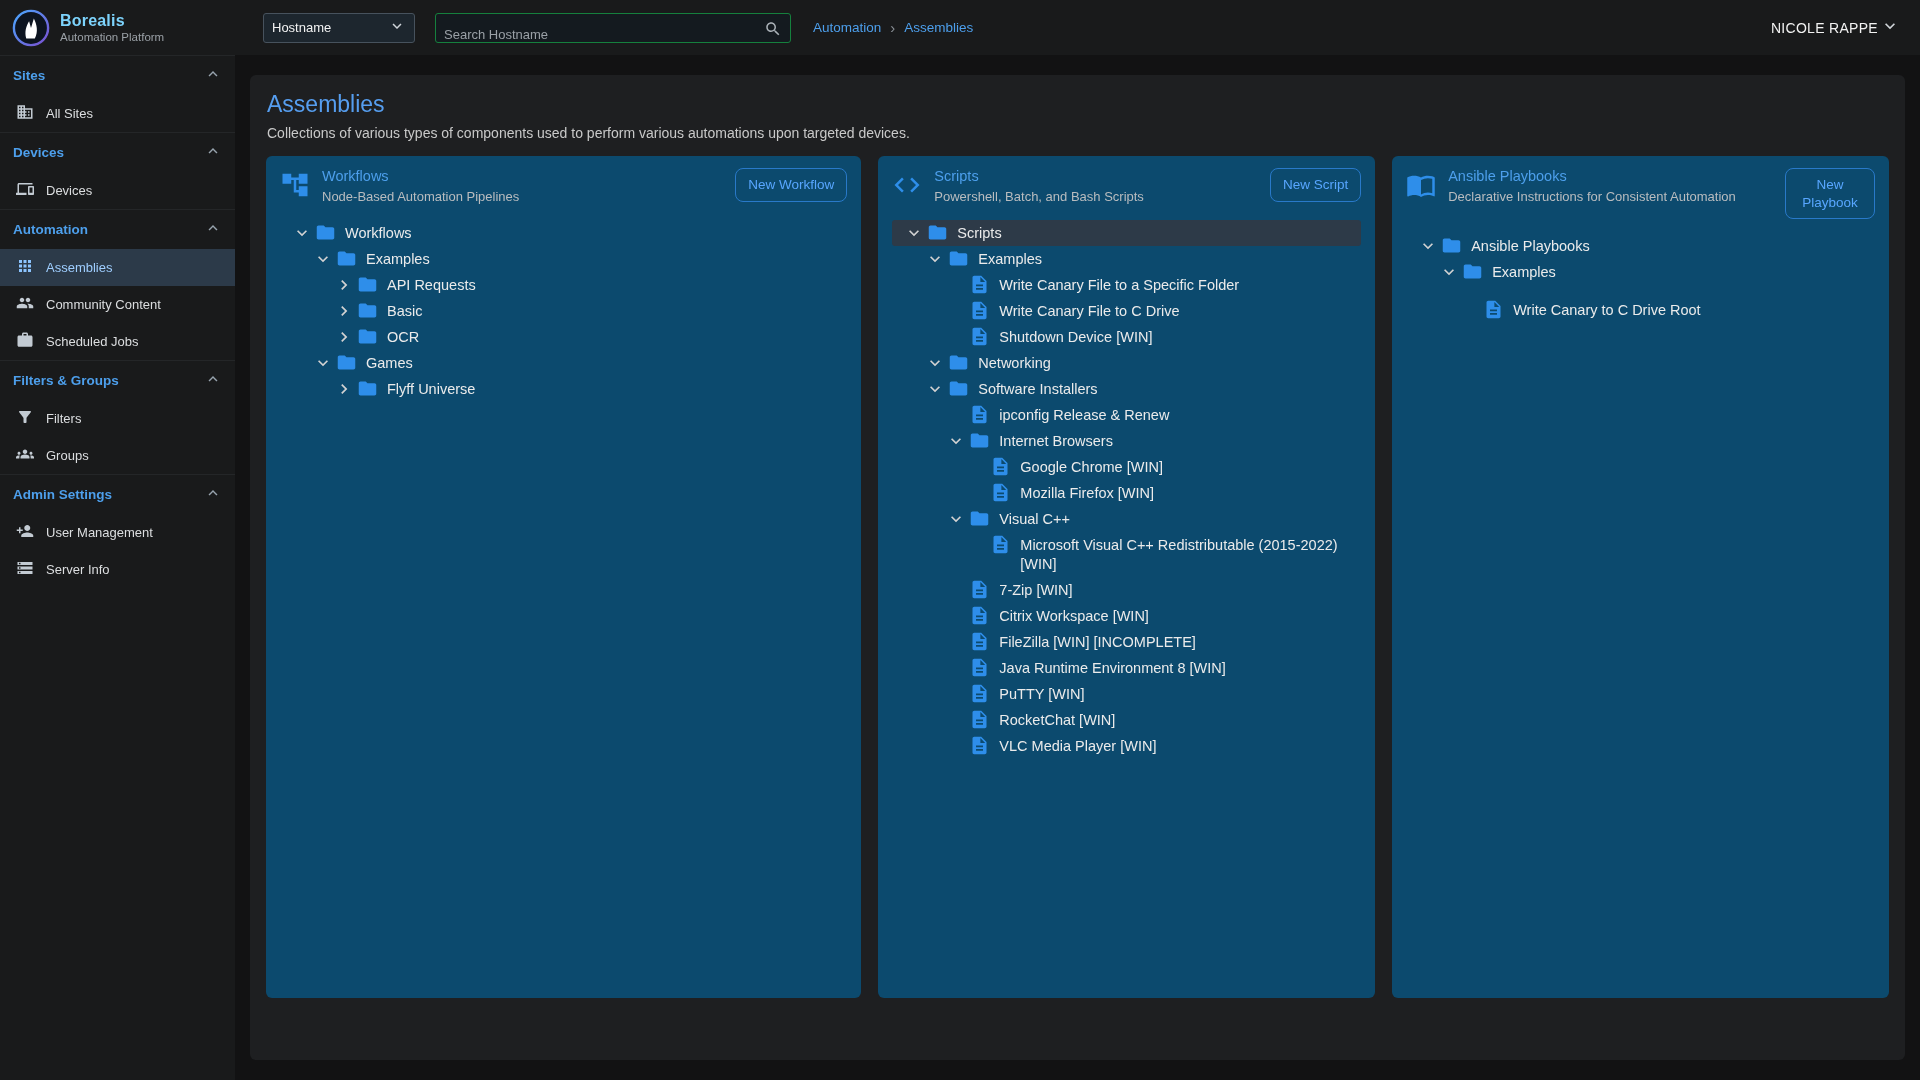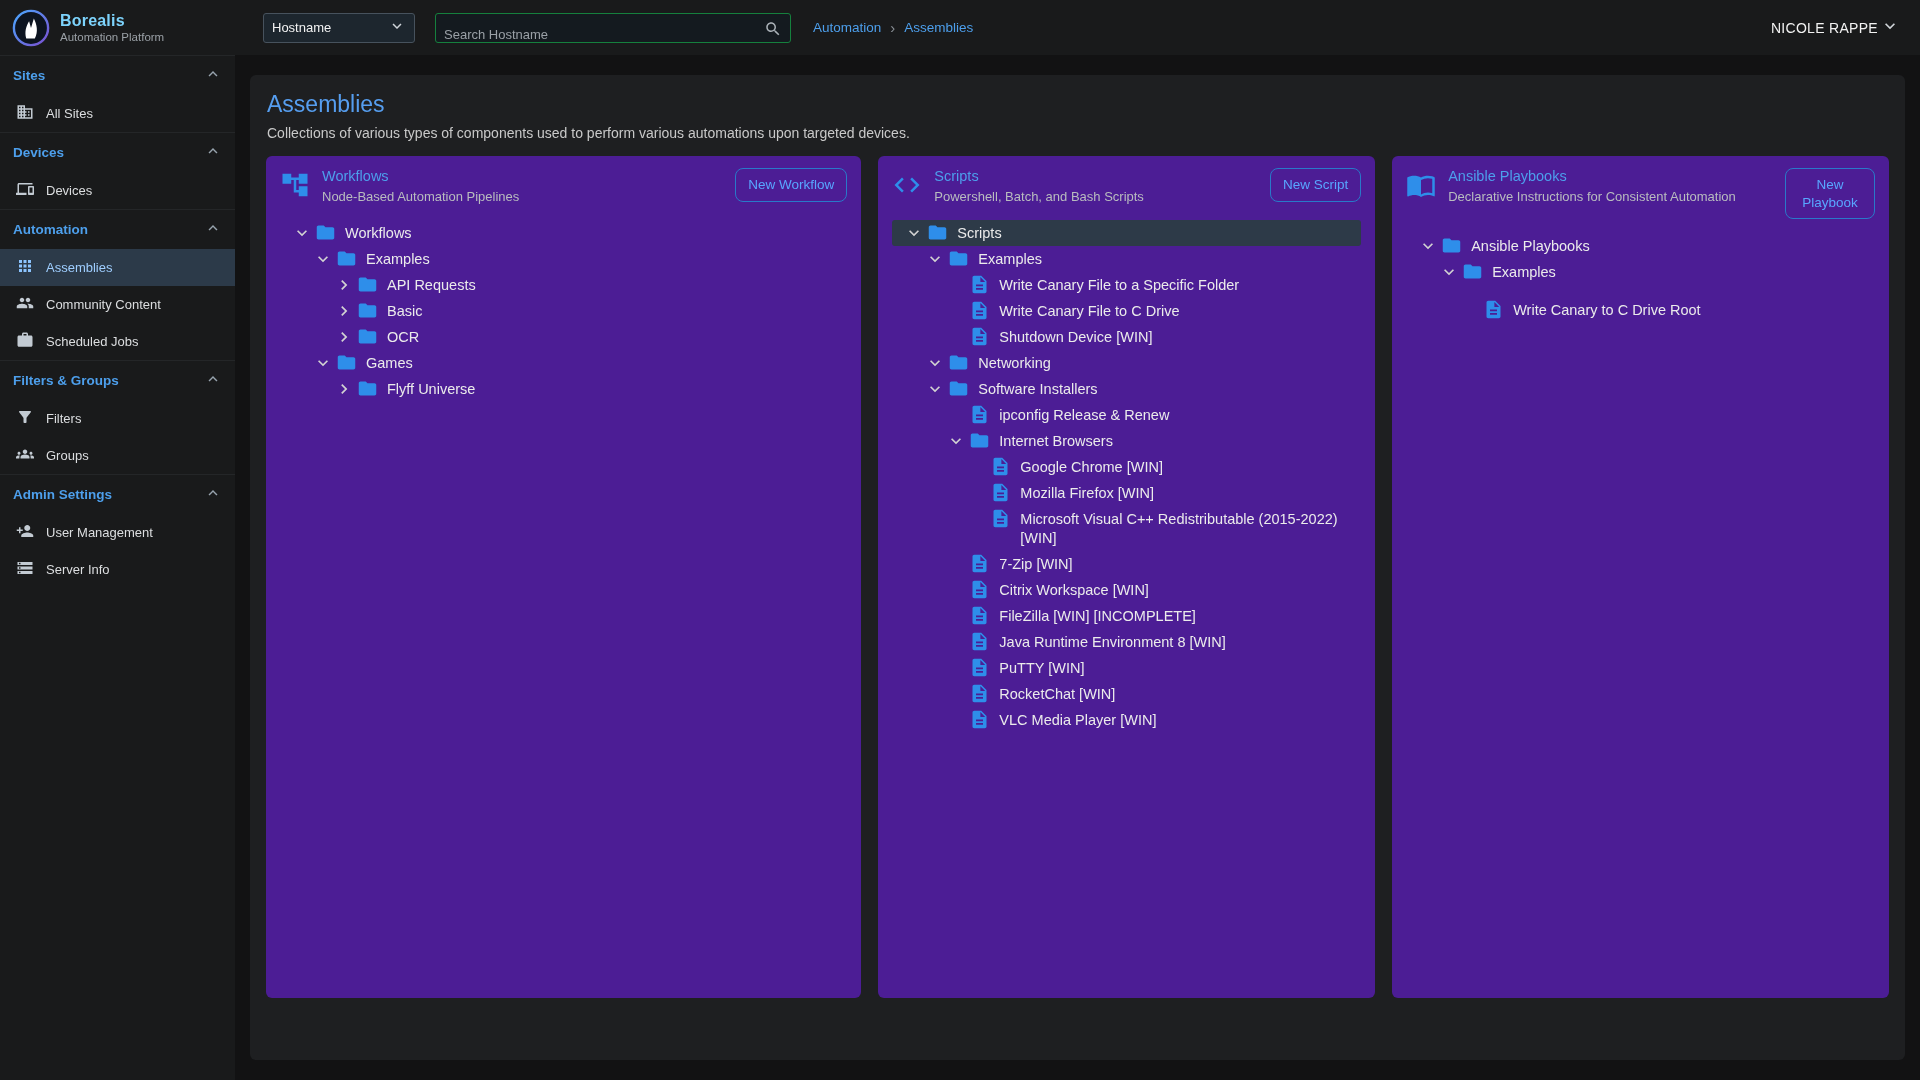--- a/index.html
+++ b/index.html
@@ -41,21 +41,21 @@
   .side-item svg{fill:#c3cbd3;width:18px;height:18px;flex-shrink:0}
   .side-item.selected{background:#2c3a49;color:#9fceff}
   .side-item.selected svg{fill:#8cc4ff}
 
   
   .main-panel{position:absolute;left:250px;top:75px;width:1655px;height:985px;
     background:#1e1f21;border-radius:6px;padding:16px 16px;overflow:hidden}
   .page-title{color:#569ef0;font-size:23px;font-weight:400;margin:0 0 7px 1px}
   .page-desc{color:#c9c9c9;font-size:14px;margin:0 0 15px 1px}
   .cards{display:flex;gap:17px;align-items:stretch;height:842px}
-  .card{background:#4c1d95;border-radius:6px;padding:12px 14px;display:flex;flex-direction:column;overflow:hidden}
+  .card{background:#0c4a6e;border-radius:6px;padding:12px 14px;display:flex;flex-direction:column;overflow:hidden}
   .card-workflows{flex:1.21}
   .card-scripts{flex:1}
   .card-playbooks{flex:1}
   .card-head{display:flex;align-items:flex-start;gap:12px;margin-bottom:12px}
   .card-icon svg{width:30px;height:30px;fill:#2e8eea;display:block;margin-top:2px}
   .card-titles{flex:1;min-width:0}
   .card-title{color:#4d9fec;font-size:14.5px;margin-bottom:4px}
   .card-sub{color:#b9bcbf;font-size:13px;line-height:1.35}
   .new-btn{border:1px solid #2979c9;background:transparent;color:#58a6ff;font-size:13.5px;
     padding:7px 12px;border-radius:8px;flex-shrink:0;font-family:inherit;line-height:1.3}
@@ -461,20 +461,33 @@
           </div>
           <div class="tree-row" data-interactable="true" style="padding-left: 75px;">
             <span class="tree-chevron" data-interactable="false"></span>
             <span class="tree-icon" data-interactable="false">
               <svg viewBox="0 0 24 24">
                 <path d="M14 2H6c-1.1 0-1.99.9-1.99 2L4 20c0 1.1.89 2 1.99 2H18c1.1 0 2-.9 2-2V8l-6-6zm2 16H8v-2h8v2zm0-4H8v-2h8v2zm-3-5V3.5L18.5 9H13z"></path>
               </svg>
             </span>
             <span class="tree-label" data-interactable="false">Mozilla Firefox [WIN]</span>
           </div>
+          <div class="tree-row" data-interactable="true" style="padding-left: 54px;">
+            <span class="tree-chevron" data-interactable="true">
+              <svg viewBox="0 0 24 24">
+                <path d="M7.41 8.59 12 13.17l4.59-4.58L18 10l-6 6-6-6 1.41-1.41z"></path>
+              </svg>
+            </span>
+            <span class="tree-icon" data-interactable="false">
+              <svg viewBox="0 0 24 24">
+                <path d="M10 4H4c-1.1 0-1.99.9-1.99 2L2 18c0 1.1.9 2 2 2h16c1.1 0 2-.9 2-2V8c0-1.1-.9-2-2-2h-8l-2-2z"></path>
+              </svg>
+            </span>
+            <span class="tree-label" data-interactable="false">Visual C++</span>
+          </div>
           <div class="tree-row" data-interactable="true" style="padding-left: 75px;">
             <span class="tree-chevron" data-interactable="false"></span>
             <span class="tree-icon" data-interactable="false">
               <svg viewBox="0 0 24 24">
                 <path d="M14 2H6c-1.1 0-1.99.9-1.99 2L4 20c0 1.1.89 2 1.99 2H18c1.1 0 2-.9 2-2V8l-6-6zm2 16H8v-2h8v2zm0-4H8v-2h8v2zm-3-5V3.5L18.5 9H13z"></path>
               </svg>
             </span>
             <span class="tree-label" data-interactable="false">Microsoft Visual C++ Redistributable (2015-2022) [WIN]</span>
           </div>
           <div class="tree-row" data-interactable="true" style="padding-left: 54px;">

